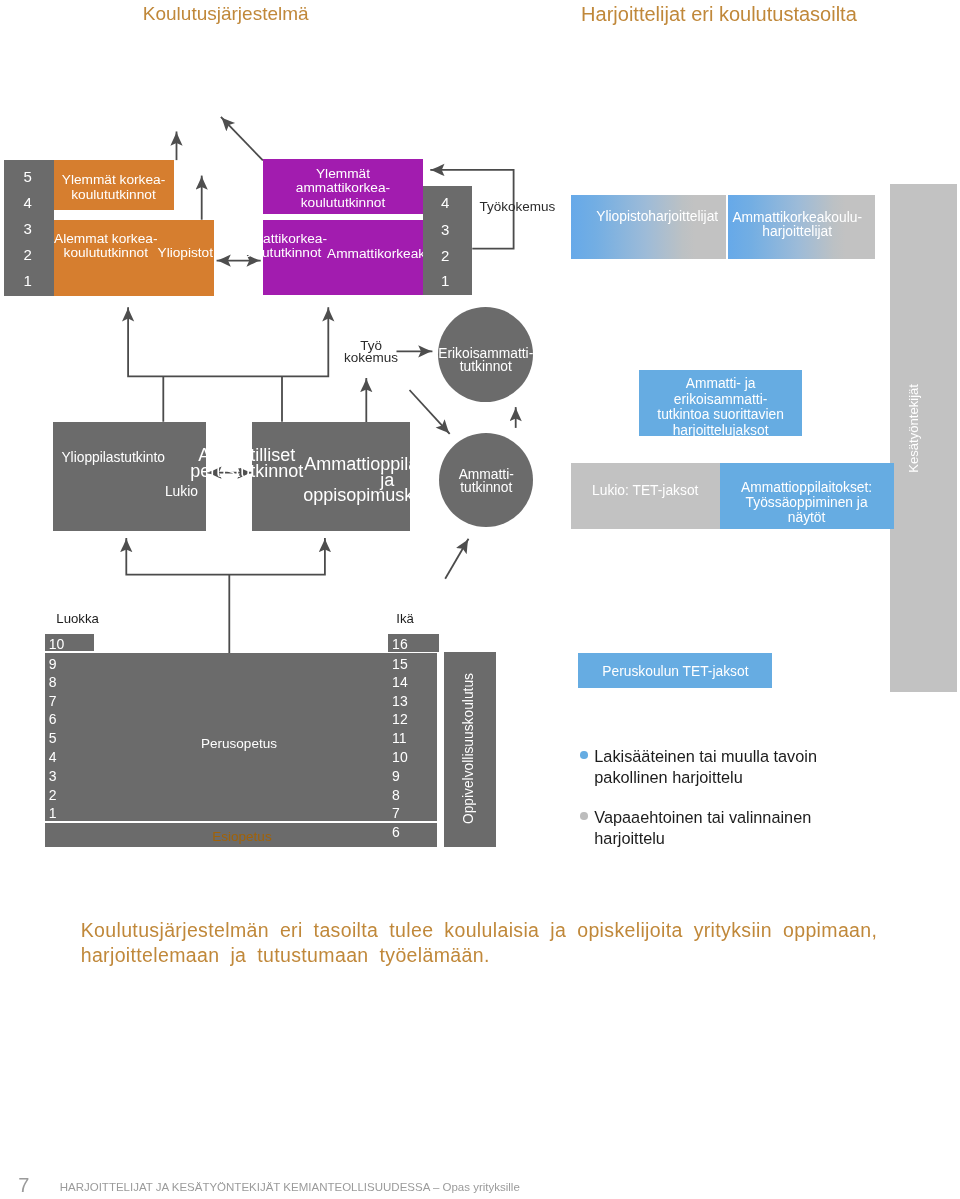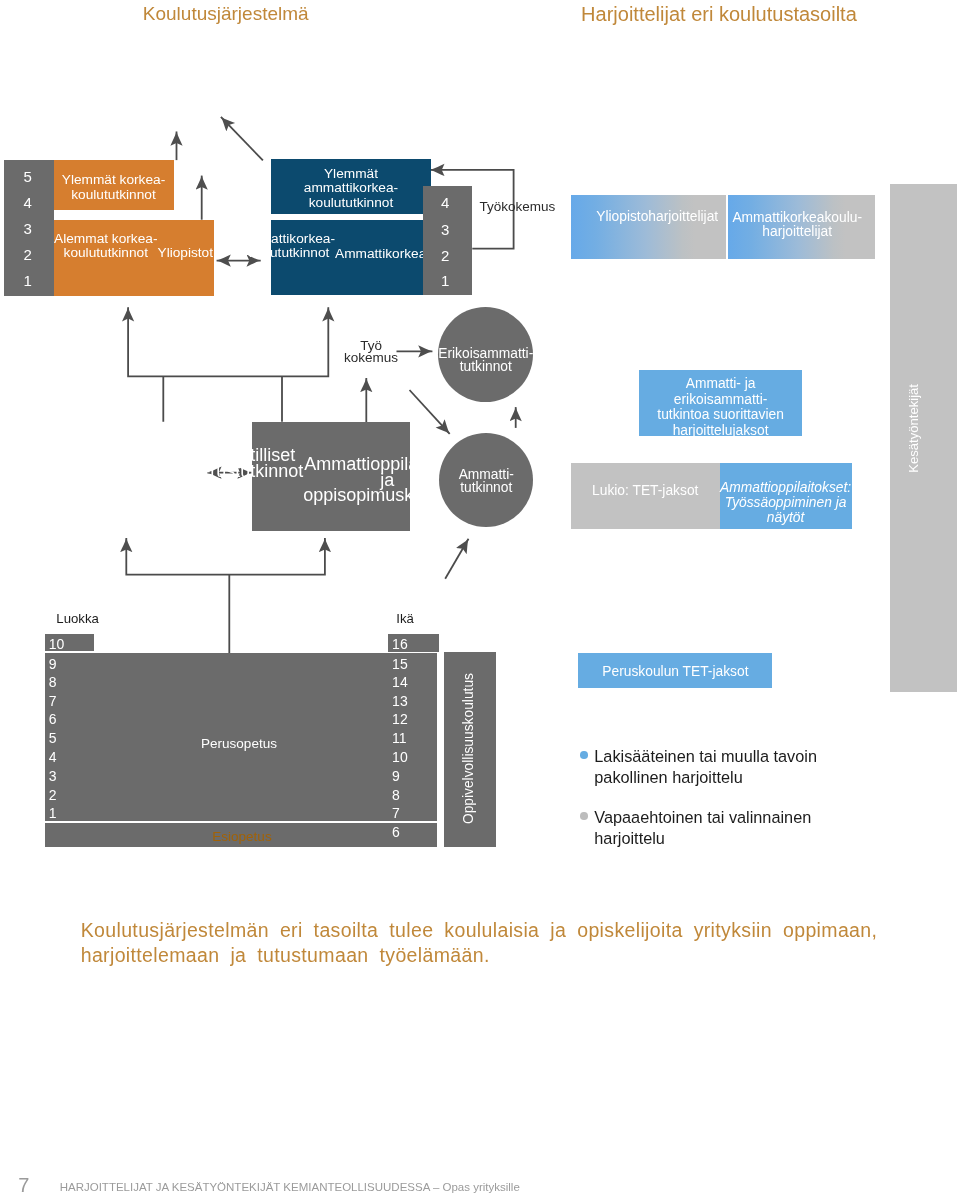--- a/index.html
+++ b/index.html
@@ -8,21 +8,21 @@
     width:960px; height:1199px; background:#ffffff;
     font-family:"Liberation Sans", sans-serif;
     -webkit-font-smoothing:antialiased;
     position:relative; overflow:hidden;
   }
   .page { position:absolute; left:0; top:0; width:960px; height:1199px; }
   .abs { position:absolute; }
   .box { position:absolute; display:flex; align-items:center; justify-content:center;
          text-align:center; color:#ffffff; box-sizing:border-box; line-height:1.18; }
   .orange { background:#d67e2f; }
-  .purple { background:#0c4a6e;margin-left:8px; }
+  .purple { background:#a21caf; }
   .dgray  { background:#6b6b6b; }
   .lgray  { background:#c2c2c2; }
   .blue   { background:#66ace2; }
   svg { position:absolute; left:0; top:0; overflow:visible; }
 
   
   .t-title { position:absolute; color:#c0883a; white-space:nowrap; }
   .t-title-left  { left:142.8px; top:3.2px; font-size:19px; }
   .t-title-right { left:581.1px; top:2.7px; font-size:20px; }
 
@@ -67,22 +67,22 @@
   .circ { border-radius:50%; font-size:13.8px; line-height:13.1px; align-items:flex-start; }
   #c-spec span { display:block; padding-top:39.8px; }
   #c-further span { display:block; padding-top:35.2px; }
   #c-spec    { left:438.2px; top:306.8px; width:95.1px; height:95.1px; }
   #c-further { left:439.2px; top:432.8px; width:94.1px; height:94.1px; }
 
   #b-vocper  { left:639px; top:370.4px; width:163.2px; height:65.2px; font-size:13.8px; line-height:15.4px;
                align-items:flex-start; padding-top:6px; overflow:visible; }
   #b-lukiotet{ left:570.9px; top:463.2px; width:148.7px; height:66.3px; font-size:13.8px; line-height:15.4px;
                align-items:flex-start; padding-top:19.5px; }
-  #b-voclearn{ left:719.6px; top:463.2px; width:132px; height:66.3px; font-size:13.8px; line-height:15px;
-               align-items:flex-start; padding-top:16.5px;font-style:italic; }
+  #b-voclearn{ left:719.6px; top:463.2px; width:174px; height:66.3px; font-size:13.8px; line-height:15px;
+               align-items:flex-start; padding-top:16.5px; }
 
   
   .hdr { color:#1c1c1c; font-size:13.2px; line-height:14px; }
   #h-grade { left:56.3px; top:611.8px; }
   #h-age   { left:396.3px; top:611.8px; }
   #t-grade10 { left:44.6px; top:634.1px; width:49.4px; height:17.4px; }
   #t-age16   { left:388px; top:634.2px; width:50.8px; height:17.4px; }
   #t-main    { left:44.9px; top:652.8px; width:392.6px; height:194px; }
   #t-sep     { left:44.9px; top:821.4px; width:392.6px; height:1.6px; background:#fff; }
   #t-numbers { left:0; top:0; width:960px; height:1199px; }
@@ -196,20 +196,26 @@
   <div class="box grad" id="b-uni-tr">
       <span>Yliopistoharjoittelijat</span>
     </div>
   <div class="box grad" id="b-uas-tr">
       <span>Ammattikorkeakoulu-<br>harjoittelijat</span>
     </div>
   <div class="box lgray" id="b-summer">
       <span class="vert">Kesätyöntekijät</span>
     </div>
 
+  <div class="box dgray" id="b-lukio">
+    <span class="stack">
+      <span class="ln1">Ylioppilastutkinto</span>
+      <span class="ln2">Lukio</span>
+    </span>
+  </div>
   <div class="box dgray" id="b-voc">
     <span class="stack">
       <span class="ln1">Ammatilliset<br>perustutkinnot</span>
       <span class="ln2">Ammattioppilaitokset ja<br>oppisopimuskoulutus</span>
     </span>
   </div>
   <div class="abs lbl-work2" id="l-workexp2">Työ<br>kokemus</div>
 
   <div class="box dgray circ" id="c-spec">
       <span>Erikoisammatti-<br>tutkinnot</span>

